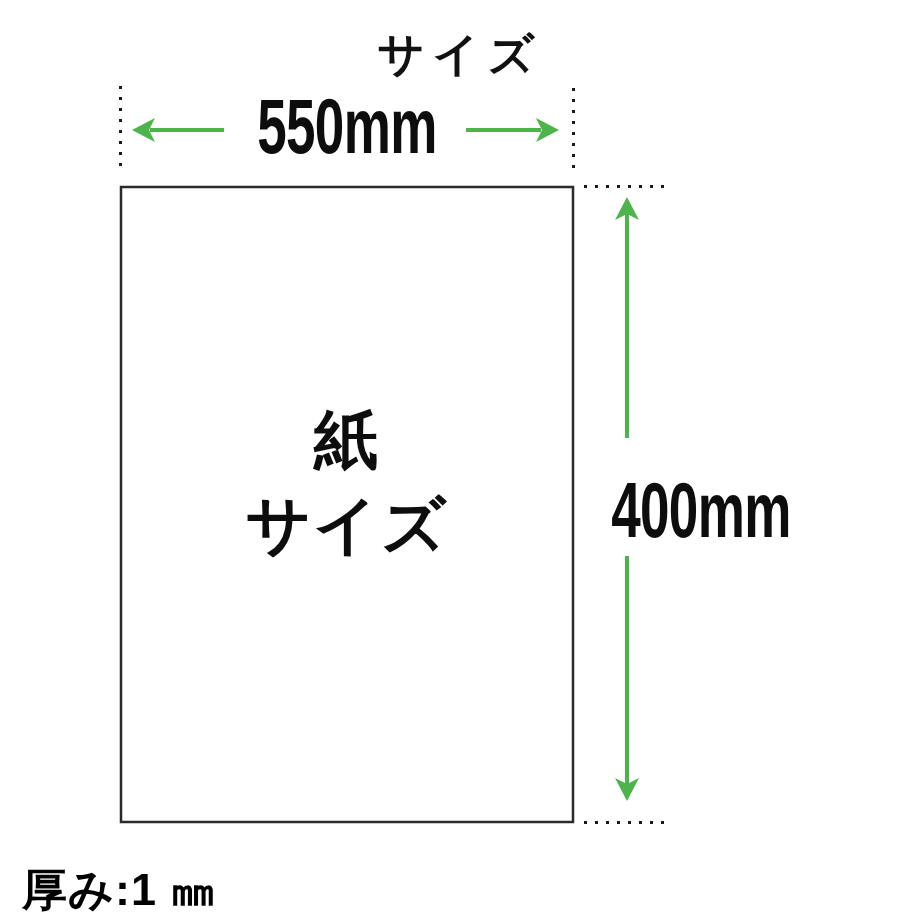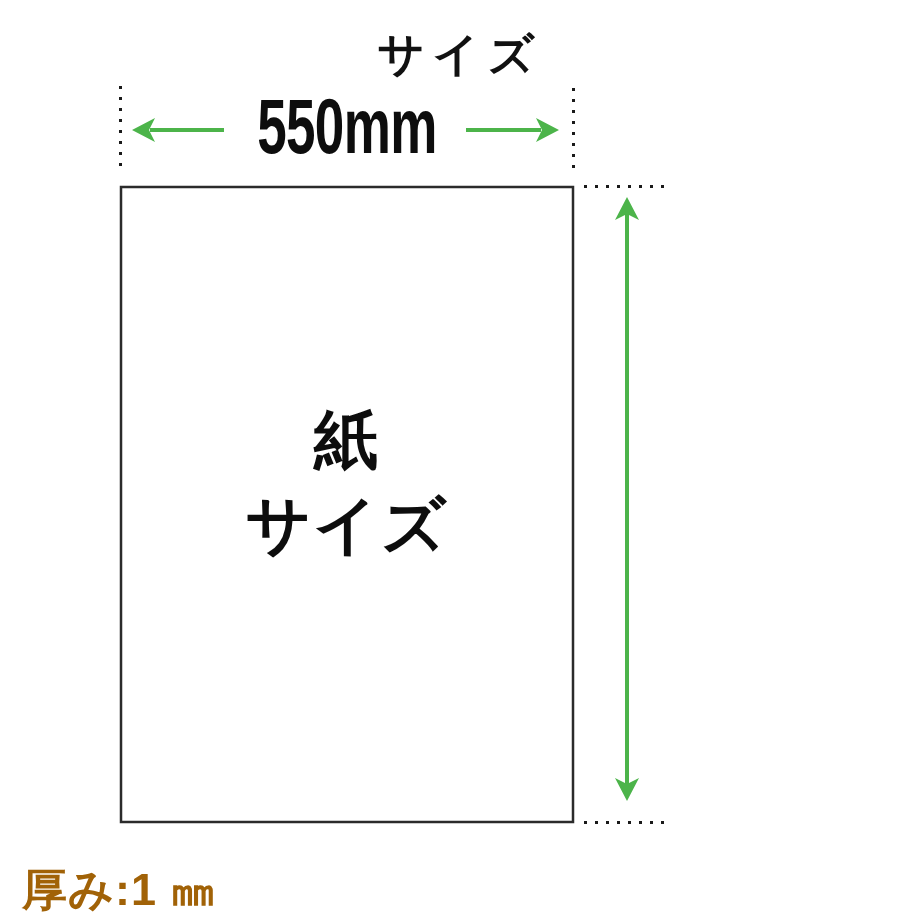--- a/index.html
+++ b/index.html
@@ -99,21 +99,21 @@
     letter-spacing: 2px;
     color: #0d0d0d;
   }
   .thickness-label {
     position: absolute;
     left: 22px;
     top: 860px;
     font-size: 45px;
     font-weight: 600;
     letter-spacing: 1px;
-    color: #a16207;
+    color: #000000;
     white-space: nowrap;
   }
 </style>
 </head>
 <body>
 
 <div id="canvas">
 
   <svg id="gfx" viewBox="0 0 901 922" xmlns="http://www.w3.org/2000/svg">
 
@@ -139,16 +139,19 @@
 
   <div class="dim-label-box width-label-box">
     <span class="dim-number">550mm</span>
   </div>
 
   <div class="paper-label-box">
     <span>紙</span>
     <span>サイズ</span>
   </div>
 
+  <div class="dim-label-box height-label-box">
+    <span class="dim-number">400mm</span>
+  </div>
 
   <div class="thickness-label">厚み:1 ㎜</div>
 
 </div>
 
 </body></html>

